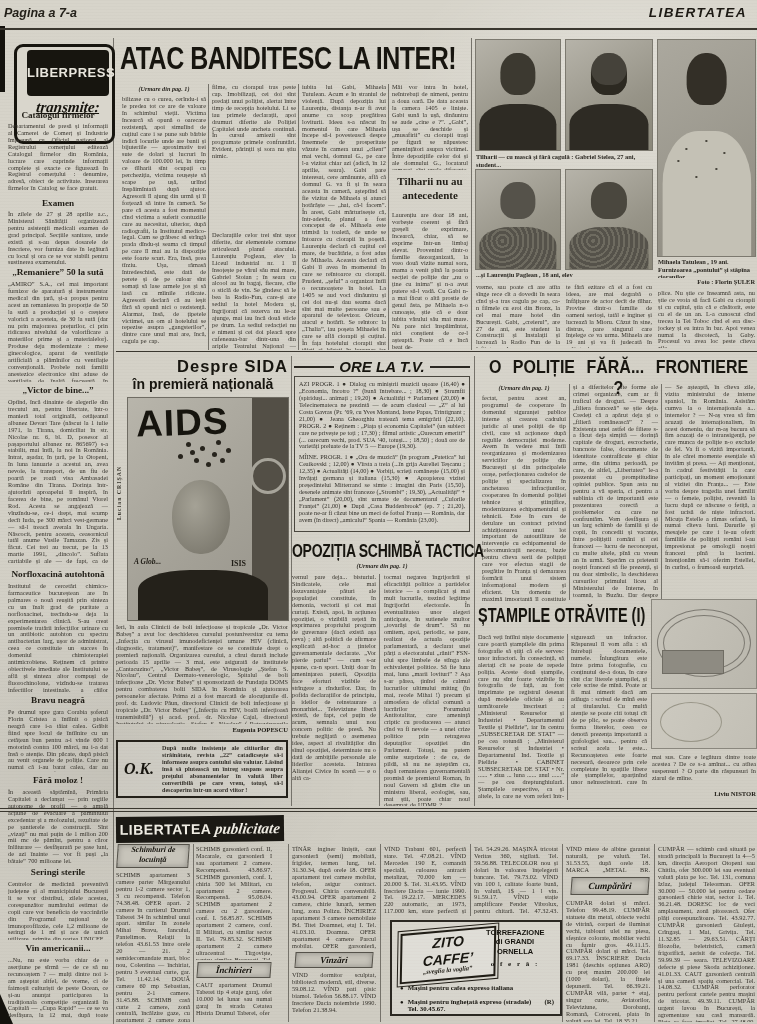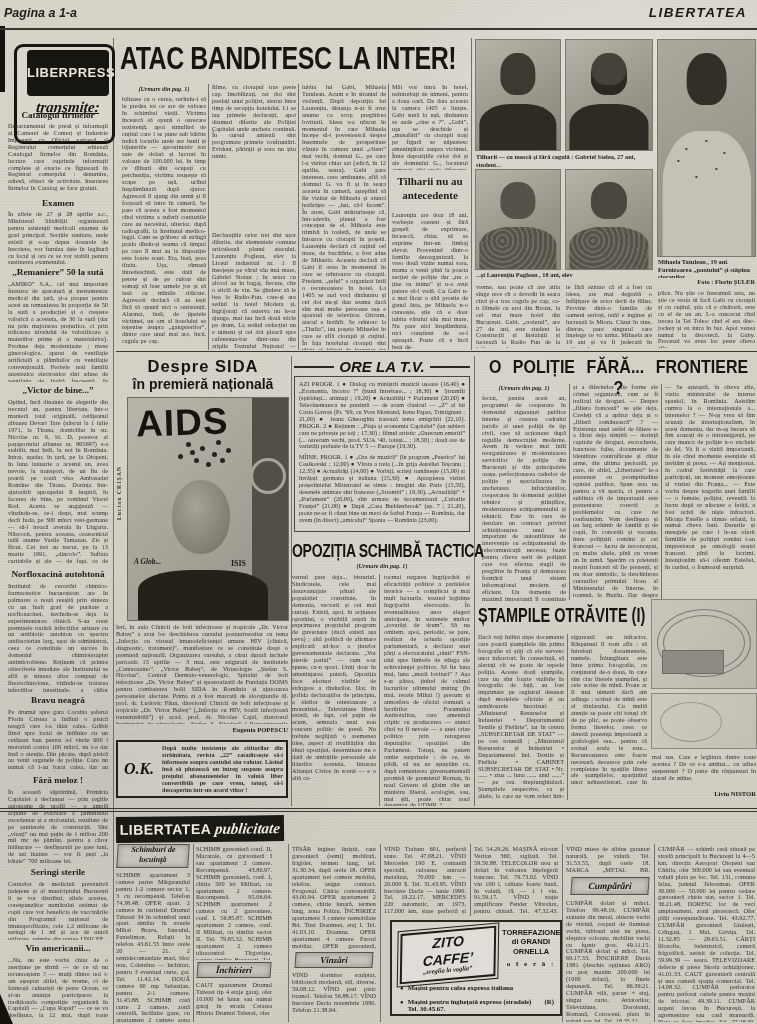--- a/index.html
+++ b/index.html
@@ -65,36 +65,36 @@
   .oval{position:absolute;border:1px solid #7d7a72;border-radius:50%;}
   .stamp-rect{position:absolute;left:10px;bottom:14px;width:62px;height:24px;background:#8e8b82;box-shadow:inset 0 0 0 1px #6f6c63;}
   .pubhdr{position:absolute;left:116px;top:816px;width:168px;height:26px;background:#1b1914;display:flex;align-items:center;justify-content:center;gap:4px;transform:rotate(-.6deg);}
   .pub-brand{color:#efece3;font-weight:800;font-size:14px;letter-spacing:.5px;font-family:"Liberation Sans",sans-serif;}
   .pub-script{color:#efece3;font-style:italic;font-weight:bold;font-size:15px;transform:skewX(-8deg);}
   .secbox{position:absolute;background:#c7c4ba;box-shadow:0 0 0 1px #55524a, inset 0 0 6px rgba(0,0,0,.28);text-align:center;font-style:italic;font-weight:bold;color:#17150f;transform:skewX(-4deg);}
   .zito{position:absolute;left:390px;top:920px;width:168px;height:92px;border:2px solid #2b2822;background:rgba(255,255,255,.18);}
   .zlogo{position:absolute;left:8px;top:8px;width:92px;height:46px;border:2px solid #201d16;outline:1px solid #201d16;outline-offset:2px;transform:rotate(-5deg) skewX(-6deg);text-align:center;background:rgba(255,255,255,.2);}
   .zl1{font-family:"Liberation Sans",sans-serif;font-weight:800;font-style:italic;font-size:14px;line-height:1;margin-top:3px;color:#17150f;}
   .zl3{font-size:6.5px;font-weight:bold;font-style:italic;color:#24211a;}
-  .zright{position:absolute;right:0;top:6px;width:58px;text-align:center;color:#17150f;}
+  .zright{position:absolute;right:16px;top:6px;width:58px;text-align:center;color:#17150f;}
   .zr1{font-weight:bold;font-size:7.5px;line-height:1.25;font-family:"Liberation Sans",sans-serif;}
   .zr2{font-weight:bold;font-size:7px;letter-spacing:2px;margin-top:4px;}
   .zbul{position:absolute;left:8px;display:flex;gap:4px;align-items:baseline;font-weight:bold;font-size:6.8px;color:#17150f;width:154px;}
   .blt{font-size:6px;}
   .sig{position:absolute;font-size:6.6px;font-weight:bold;text-align:right;color:#211e17;}
 </style>
 </head>
 <body>
 
 <div class="page">
 
   <div class="art" style="left:0;top:26px;width:5px;height:66px"></div>
   <div class="art" style="left:0;top:994px;width:13px;height:30px;clip-path:polygon(0 0,100% 100%,0 100%)"></div>
 
-  <div class="pglabel">Pagina a 1-a</div>
+  <div class="pglabel">Pagina a 7-a</div>
   <div class="masthead">LIBERTATEA</div>
   <div class="hr" style="left:0;top:28px;width:757px;height:2px"></div>
 
   <div class="vr" style="left:113px;top:38px;height:986px"></div>
   <div class="lp">
     <div class="lp-band">LIBERPRESS</div>
     <div class="lp-script">transmite:</div>
   </div>
 
   <div class="rail-head" style="left:8px;top:110px;width:100px">Catalogul firmelor</div>
@@ -153,21 +153,21 @@
     </div>
   <div class="cap" style="left:476px;top:271px;width:176px;height:10px">...și Laurențiu Paglean , 18 ani, elev</div>
   <div class="cap" style="left:658px;top:258px;width:97px;height:20px">Mihaela Tatulean , 19 ani. Furnizoarea „pontului” și stăpîna ciorapilor</div>
   <div class="cap" style="left:658px;top:278px;width:97px;height:9px;text-align:right">Foto : Florin ȘULER</div>
   <div class="t" style="left:476px;top:284px;width:84px;height:64px">vreme, sau poate că are atîta sînge rece cît a dovedit în seara cînd și-a tras cagula pe cap, ca-n filmele cu eroi din Bronx, la cel mai mare hotel din București. Gabi, „creierul”, are 27 de ani, este student la Construcții și Instalații și lucrează la Radio Fun de la înființare. Așa cum spuneam, recunoaș-</div>
   <div class="t" style="left:566px;top:284px;width:86px;height:64px">te fără ezitare că el a fost cu ideea, are mai degrabă o înfățișare de actor decît de tîlhar. Provine dintr-o familie de oameni serioși, tatăl e inginer și lucrează la Mioru. Căzut în sine, distrus, pare singurul care înțelege ce va urma. Mihaela are 19 ani și va fi judecată în calitate de com-</div>
   <div class="t" style="left:658px;top:290px;width:97px;height:58px">plice. Nu știe ce înseamnă asta, nu știe ce vroia să facă Gabi cu ciorapii și cu cuțitul, știa că e căsătorit, este cu el de un an. L-a cunoscut cînd trecea la Tei Toboc cînd el era disc-jockey și ea intra în bar. Apoi venea numai la discotecă, la Gaby. Procesul va avea loc peste cîteva zile.</div>
 
   <div class="hr" style="left:116px;top:351px;width:641px;height:1px"></div>
 
-  <div class="h-mid" style="left:118px;top:357px;width:170px;font-size:16.5px;text-align:center;letter-spacing:1px">Despre SIDA</div>
+  <div class="h-mid" style="left:118px;top:357px;width:170px;font-size:16.5px;text-align:right;letter-spacing:1px">Despre SIDA</div>
   <div class="h-mid" style="left:118px;top:376px;width:170px;font-size:14px;text-align:center">în premieră națională</div>
   <div class="poster">
     <div class="poster-strip">
         <div class="poster-ring"></div>
       </div>
     <div class="poster-aids">AIDS</div>
     <div class="poster-dots"></div>
     <div class="poster-face"></div>
     <div class="poster-torso"></div>
     <div class="poster-bl">A Glob...</div>

